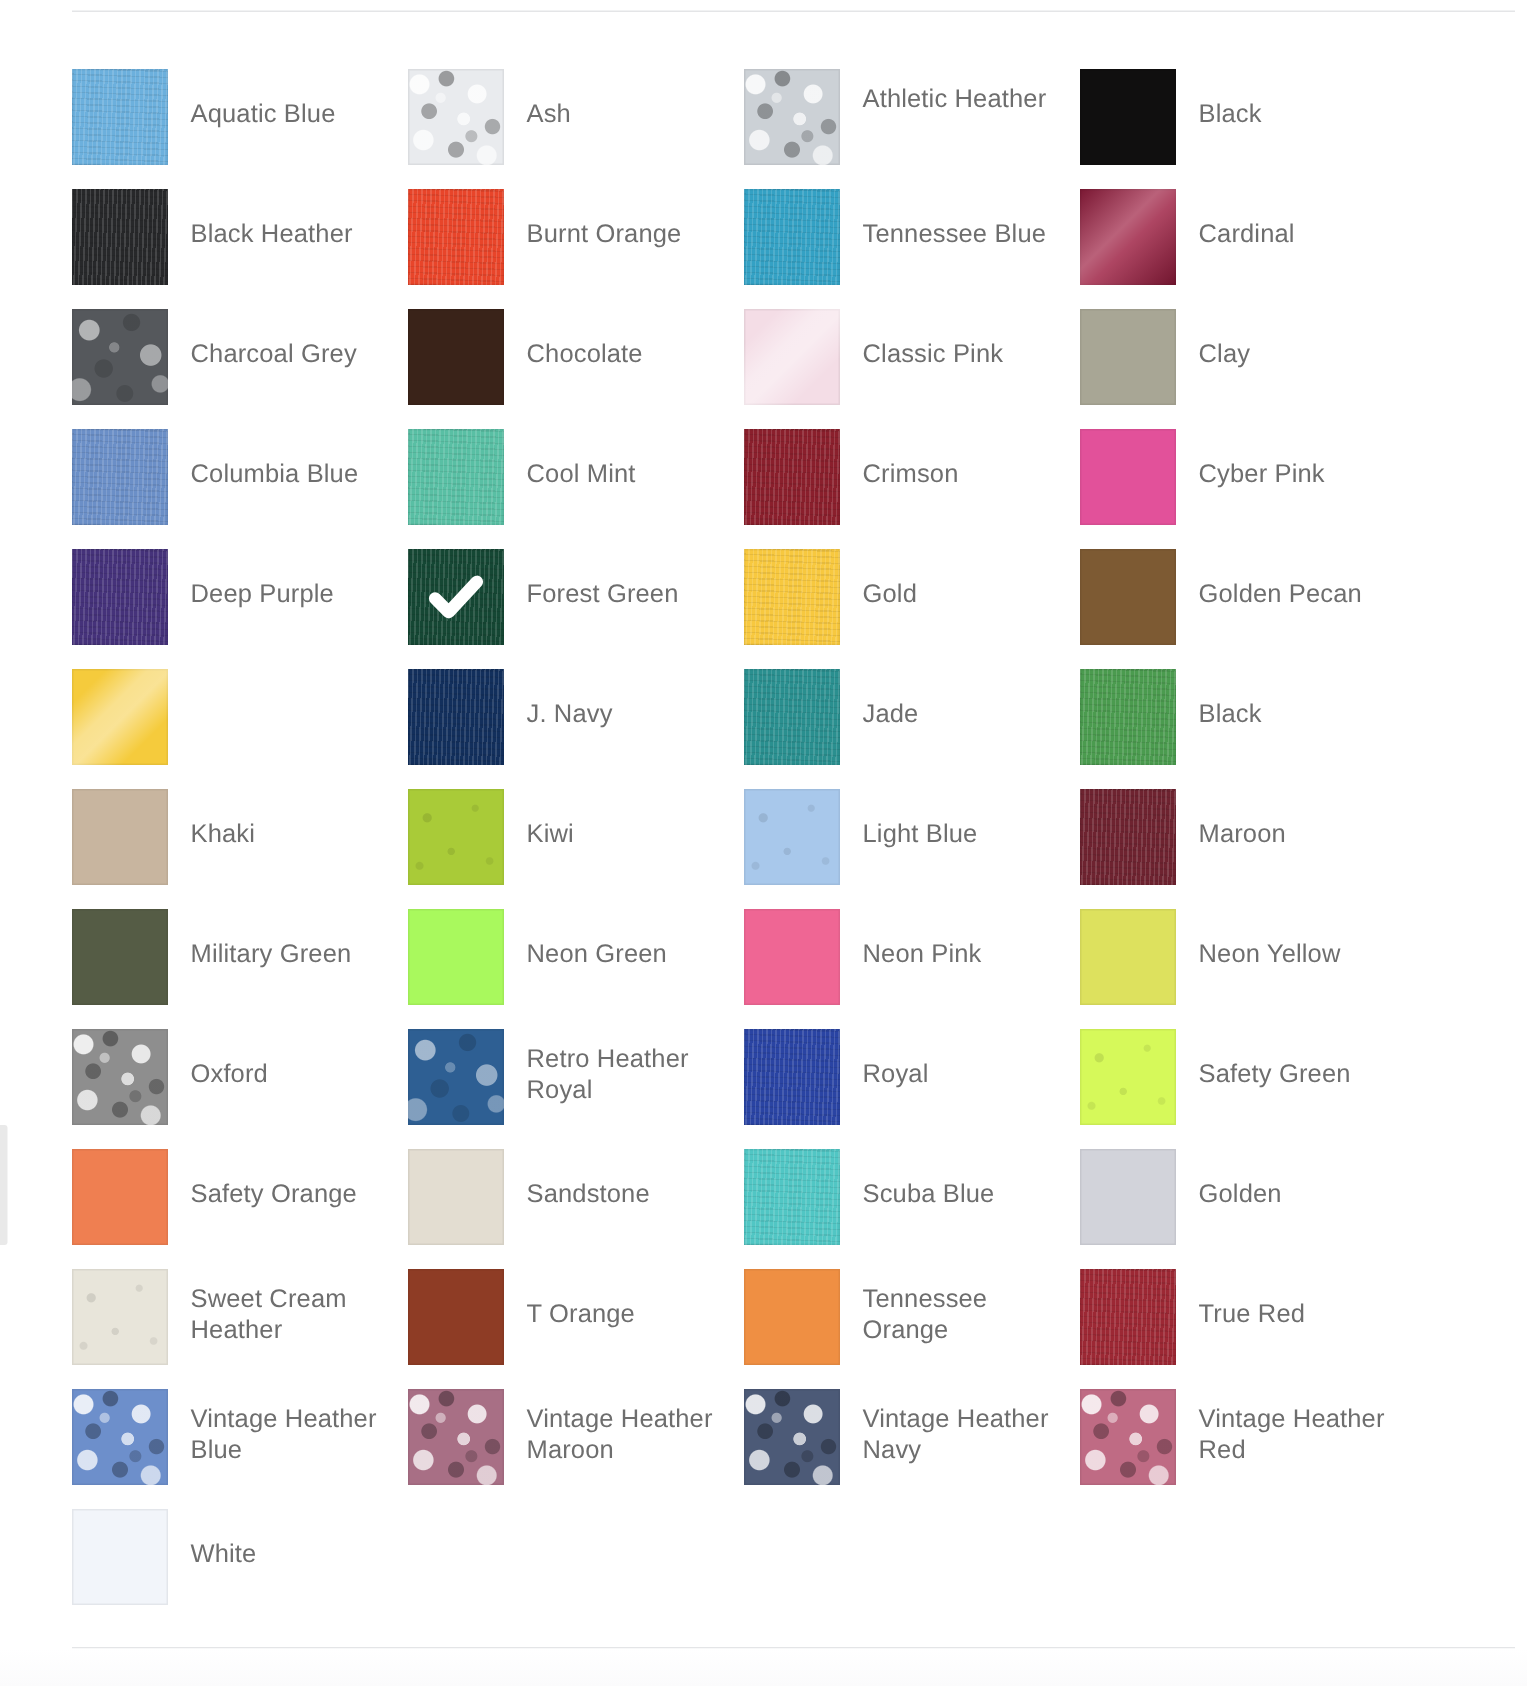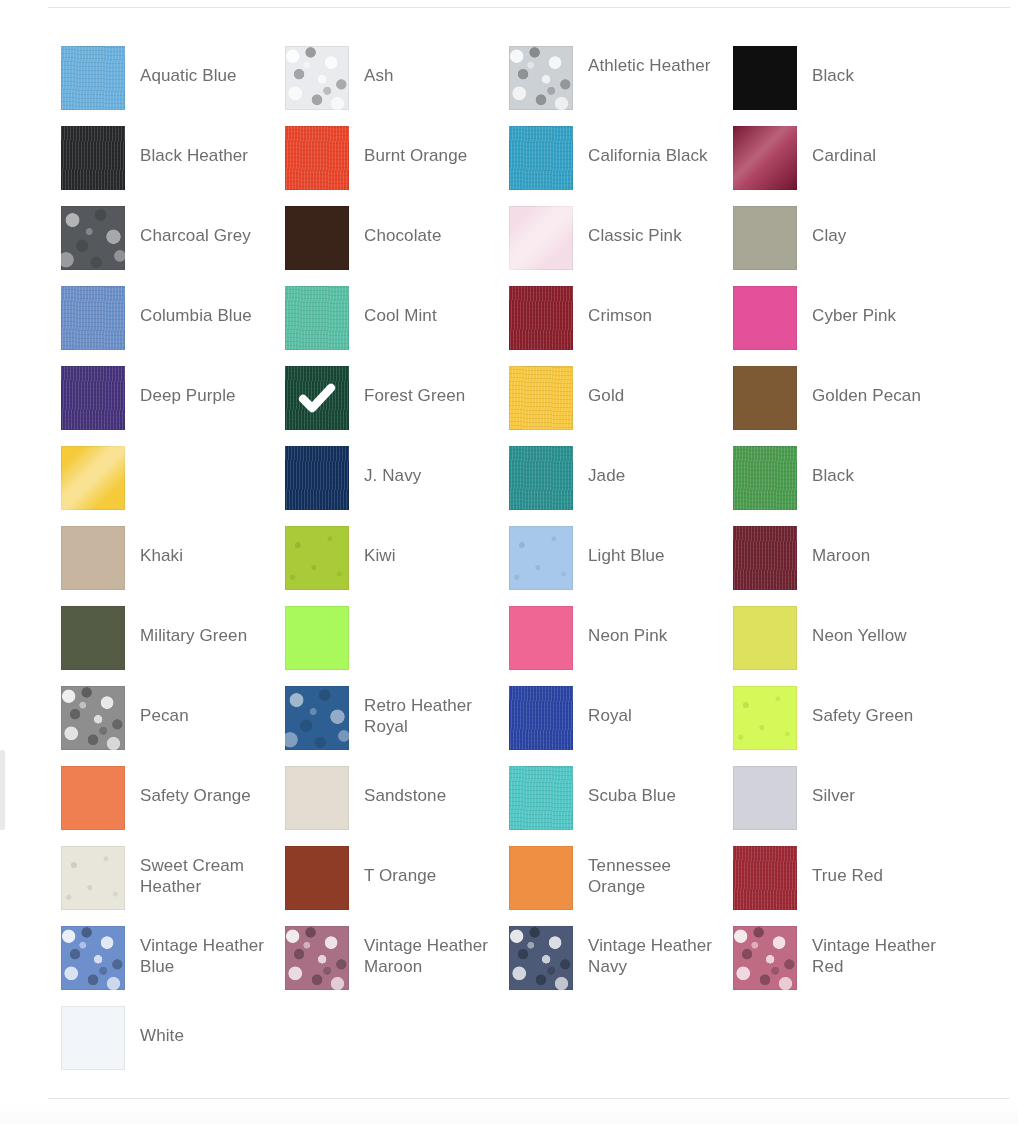--- a/index.html
+++ b/index.html
@@ -44,21 +44,21 @@
     top: 750px;
     width: 5px;
     height: 80px;
     background: #e9e9e9;
     border-radius: 0 2px 2px 0;
   }
 
   
   .grid {
     position: absolute;
-    left: 61px;
+    left: 48px;
     top: 46px;
     width: 952px;
     display: grid;
     grid-template-columns: repeat(4, 224px);
     grid-auto-rows: 80px;
     column-gap: 0;
     row-gap: 0;
   }
   .swatch-item {
     display: flex;
@@ -204,21 +204,21 @@
       <div class="swatch-item" title="Burnt Orange">
         <div class="chip chip-border" style="background-color: rgb(232, 69, 42);">
           <div class="tex tex-fiber"></div>
         </div>
         <div class="label">Burnt Orange</div>
       </div>
       <div class="swatch-item" title="California Blue">
         <div class="chip chip-border" style="background-color: rgb(52, 161, 196);">
           <div class="tex tex-fiber"></div>
         </div>
-        <div class="label">California Black</div>
+        <div class="label">Tennessee Blue</div>
       </div>
       <div class="swatch-item" title="Cardinal">
         <div class="chip chip-border" style="background-color: rgb(156, 29, 64);">
           <div class="sheen sheen-diag-dark"></div>
         </div>
         <div class="label">Cardinal</div>
       </div>
       <div class="swatch-item" title="Charcoal Grey">
         <div class="chip chip-border" style="background-color: rgb(85, 88, 92);">
           <div class="tex tex-heather"></div>
@@ -332,34 +332,35 @@
           <div class="tex tex-fiber"></div>
         </div>
         <div class="label">Maroon</div>
       </div>
       <div class="swatch-item" title="Military Green">
         <div class="chip chip-border" style="background-color: rgb(85, 92, 69);"></div>
         <div class="label">Military Green</div>
       </div>
       <div class="swatch-item" title="Neon Green">
         <div class="chip chip-border" style="background-color: rgb(169, 249, 93);"></div>
+        <div class="label">Neon Green</div>
       </div>
       <div class="swatch-item" title="Neon Pink">
         <div class="chip chip-border" style="background-color: rgb(239, 102, 148);"></div>
         <div class="label">Neon Pink</div>
       </div>
       <div class="swatch-item" title="Neon Yellow">
         <div class="chip chip-border" style="background-color: rgb(221, 225, 94);"></div>
         <div class="label">Neon Yellow</div>
       </div>
       <div class="swatch-item" title="Oxford">
         <div class="chip chip-border" style="background-color: rgb(142, 142, 142);">
           <div class="tex tex-heather-strong"></div>
         </div>
-        <div class="label">Pecan</div>
+        <div class="label">Oxford</div>
       </div>
       <div class="swatch-item" title="Retro Heather Royal">
         <div class="chip chip-border" style="background-color: rgb(46, 95, 147);">
           <div class="tex tex-heather"></div>
         </div>
         <div class="label two-line">Retro Heather Royal</div>
       </div>
       <div class="swatch-item" title="Royal">
         <div class="chip chip-border" style="background-color: rgb(42, 68, 163);">
           <div class="tex tex-fiber"></div>
@@ -381,21 +382,21 @@
         <div class="label">Sandstone</div>
       </div>
       <div class="swatch-item" title="Scuba Blue">
         <div class="chip chip-border" style="background-color: rgb(81, 198, 196);">
           <div class="tex tex-fiber"></div>
         </div>
         <div class="label">Scuba Blue</div>
       </div>
       <div class="swatch-item" title="Silver">
         <div class="chip chip-border" style="background-color: rgb(210, 211, 218);"></div>
-        <div class="label">Silver</div>
+        <div class="label">Golden</div>
       </div>
       <div class="swatch-item" title="Sweet Cream Heather">
         <div class="chip chip-border" style="background-color: rgb(232, 229, 218);">
           <div class="tex tex-speck"></div>
         </div>
         <div class="label two-line">Sweet Cream Heather</div>
       </div>
       <div class="swatch-item" title="T Orange">
         <div class="chip chip-border" style="background-color: rgb(142, 60, 37);"></div>
         <div class="label">T Orange</div>

